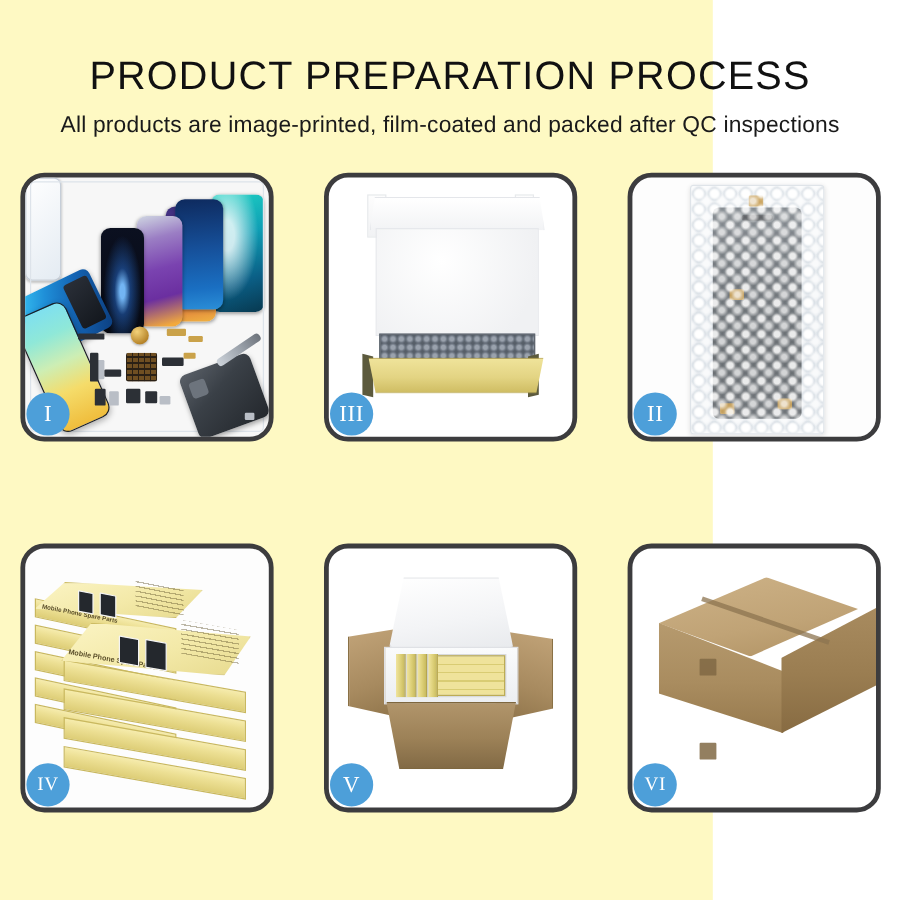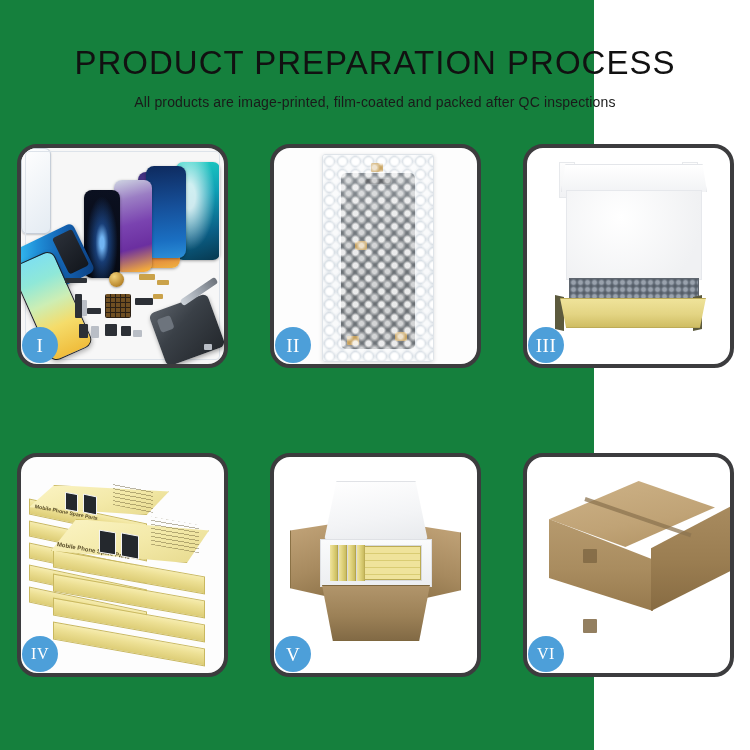--- a/index.html
+++ b/index.html
@@ -10,42 +10,42 @@
     height: 750px;
     overflow: hidden;
     background: #ffffff;
     font-family: "Liberation Sans", sans-serif;
   }
 
   #page {
     position: relative;
     width: 594px;
     height: 750px;
-    background: #15803d;
+    background: #fef9c3;
   }
 
   
   .header {
     position: absolute;
     top: 0; left: 0;
     width: 750px;
     text-align: center;
   }
   .page-title {
     margin-top: 44px;
     font-size: 33px;
     font-weight: 400;
     letter-spacing: 1.0px;
     color: #111111;
     white-space: nowrap;
     font-family: "Liberation Sans", sans-serif;
   }
   .page-subtitle {
     margin-top: 12px;
-    font-size: 14px;
+    font-size: 19px;
     font-weight: 400;
     color: #1a1a1a;
     white-space: nowrap;
     letter-spacing: 0.15px;
     font-family: "Liberation Sans", sans-serif;
   }
 
   
   .grid {
     position: absolute;
@@ -513,46 +513,46 @@
         <div class="part silver" style="left:70px;  top:178px; width:8px;  height:12px;"></div>
         <div class="part dark" style="left:84px;  top:176px; width:12px; height:12px;"></div>
         <div class="part dark" style="left:100px; top:178px; width:10px; height:10px;"></div>
         <div class="part silver" style="left:112px; top:182px; width:9px;  height:7px;"></div>
         <div class="part silver" style="right:12px; bottom:14px; width:8px; height:6px;"></div>
         <div class="screwdriver"></div>
       </div>
       <div class="badge">I</div>
     </div>
 
+    <div class="card c3">
+      <div class="card-stage">
+        <div class="b3-flapl"></div>
+        <div class="b3-flapr"></div>
+        <div class="b3-lid"></div>
+        <div class="b3-foam"></div>
+        <div class="b3-wrap"></div>
+        <div class="b3-left"></div>
+        <div class="b3-right"></div>
+        <div class="b3-front"></div>
+      </div>
+      <div class="badge">III</div>
+    </div>
+
     <div class="card c2">
       <div class="card-stage">
         <div class="bubblebag">
           <div class="screenpart"></div>
           <div class="tape" style="left:48px; top:8px;"></div>
           <div class="tape" style="left:32px; top:86px;"></div>
           <div class="tape" style="left:24px; bottom:16px;"></div>
           <div class="tape" style="right:26px; bottom:20px;"></div>
           <div class="bubble-overlay"></div>
         </div>
       </div>
       <div class="badge">II</div>
-    </div>
-
-    <div class="card c3">
-      <div class="card-stage">
-        <div class="b3-flapl"></div>
-        <div class="b3-flapr"></div>
-        <div class="b3-lid"></div>
-        <div class="b3-foam"></div>
-        <div class="b3-wrap"></div>
-        <div class="b3-left"></div>
-        <div class="b3-right"></div>
-        <div class="b3-front"></div>
-      </div>
-      <div class="badge">III</div>
     </div>
 
     <div class="card c4">
       <div class="card-stage">
 
         <div class="stackbox" style="left:8px;  top:54px;  width:118px; height:16px; transform:skewY(12deg);"></div>
         <div class="stackbox" style="left:8px;  top:76px;  width:118px; height:16px; transform:skewY(12deg);"></div>
         <div class="stackbox" style="left:8px;  top:98px;  width:118px; height:16px; transform:skewY(12deg);"></div>
         <div class="stackbox" style="left:8px;  top:120px; width:118px; height:16px; transform:skewY(12deg);"></div>
         <div class="stackbox" style="left:8px;  top:142px; width:118px; height:16px; transform:skewY(12deg);"></div>

